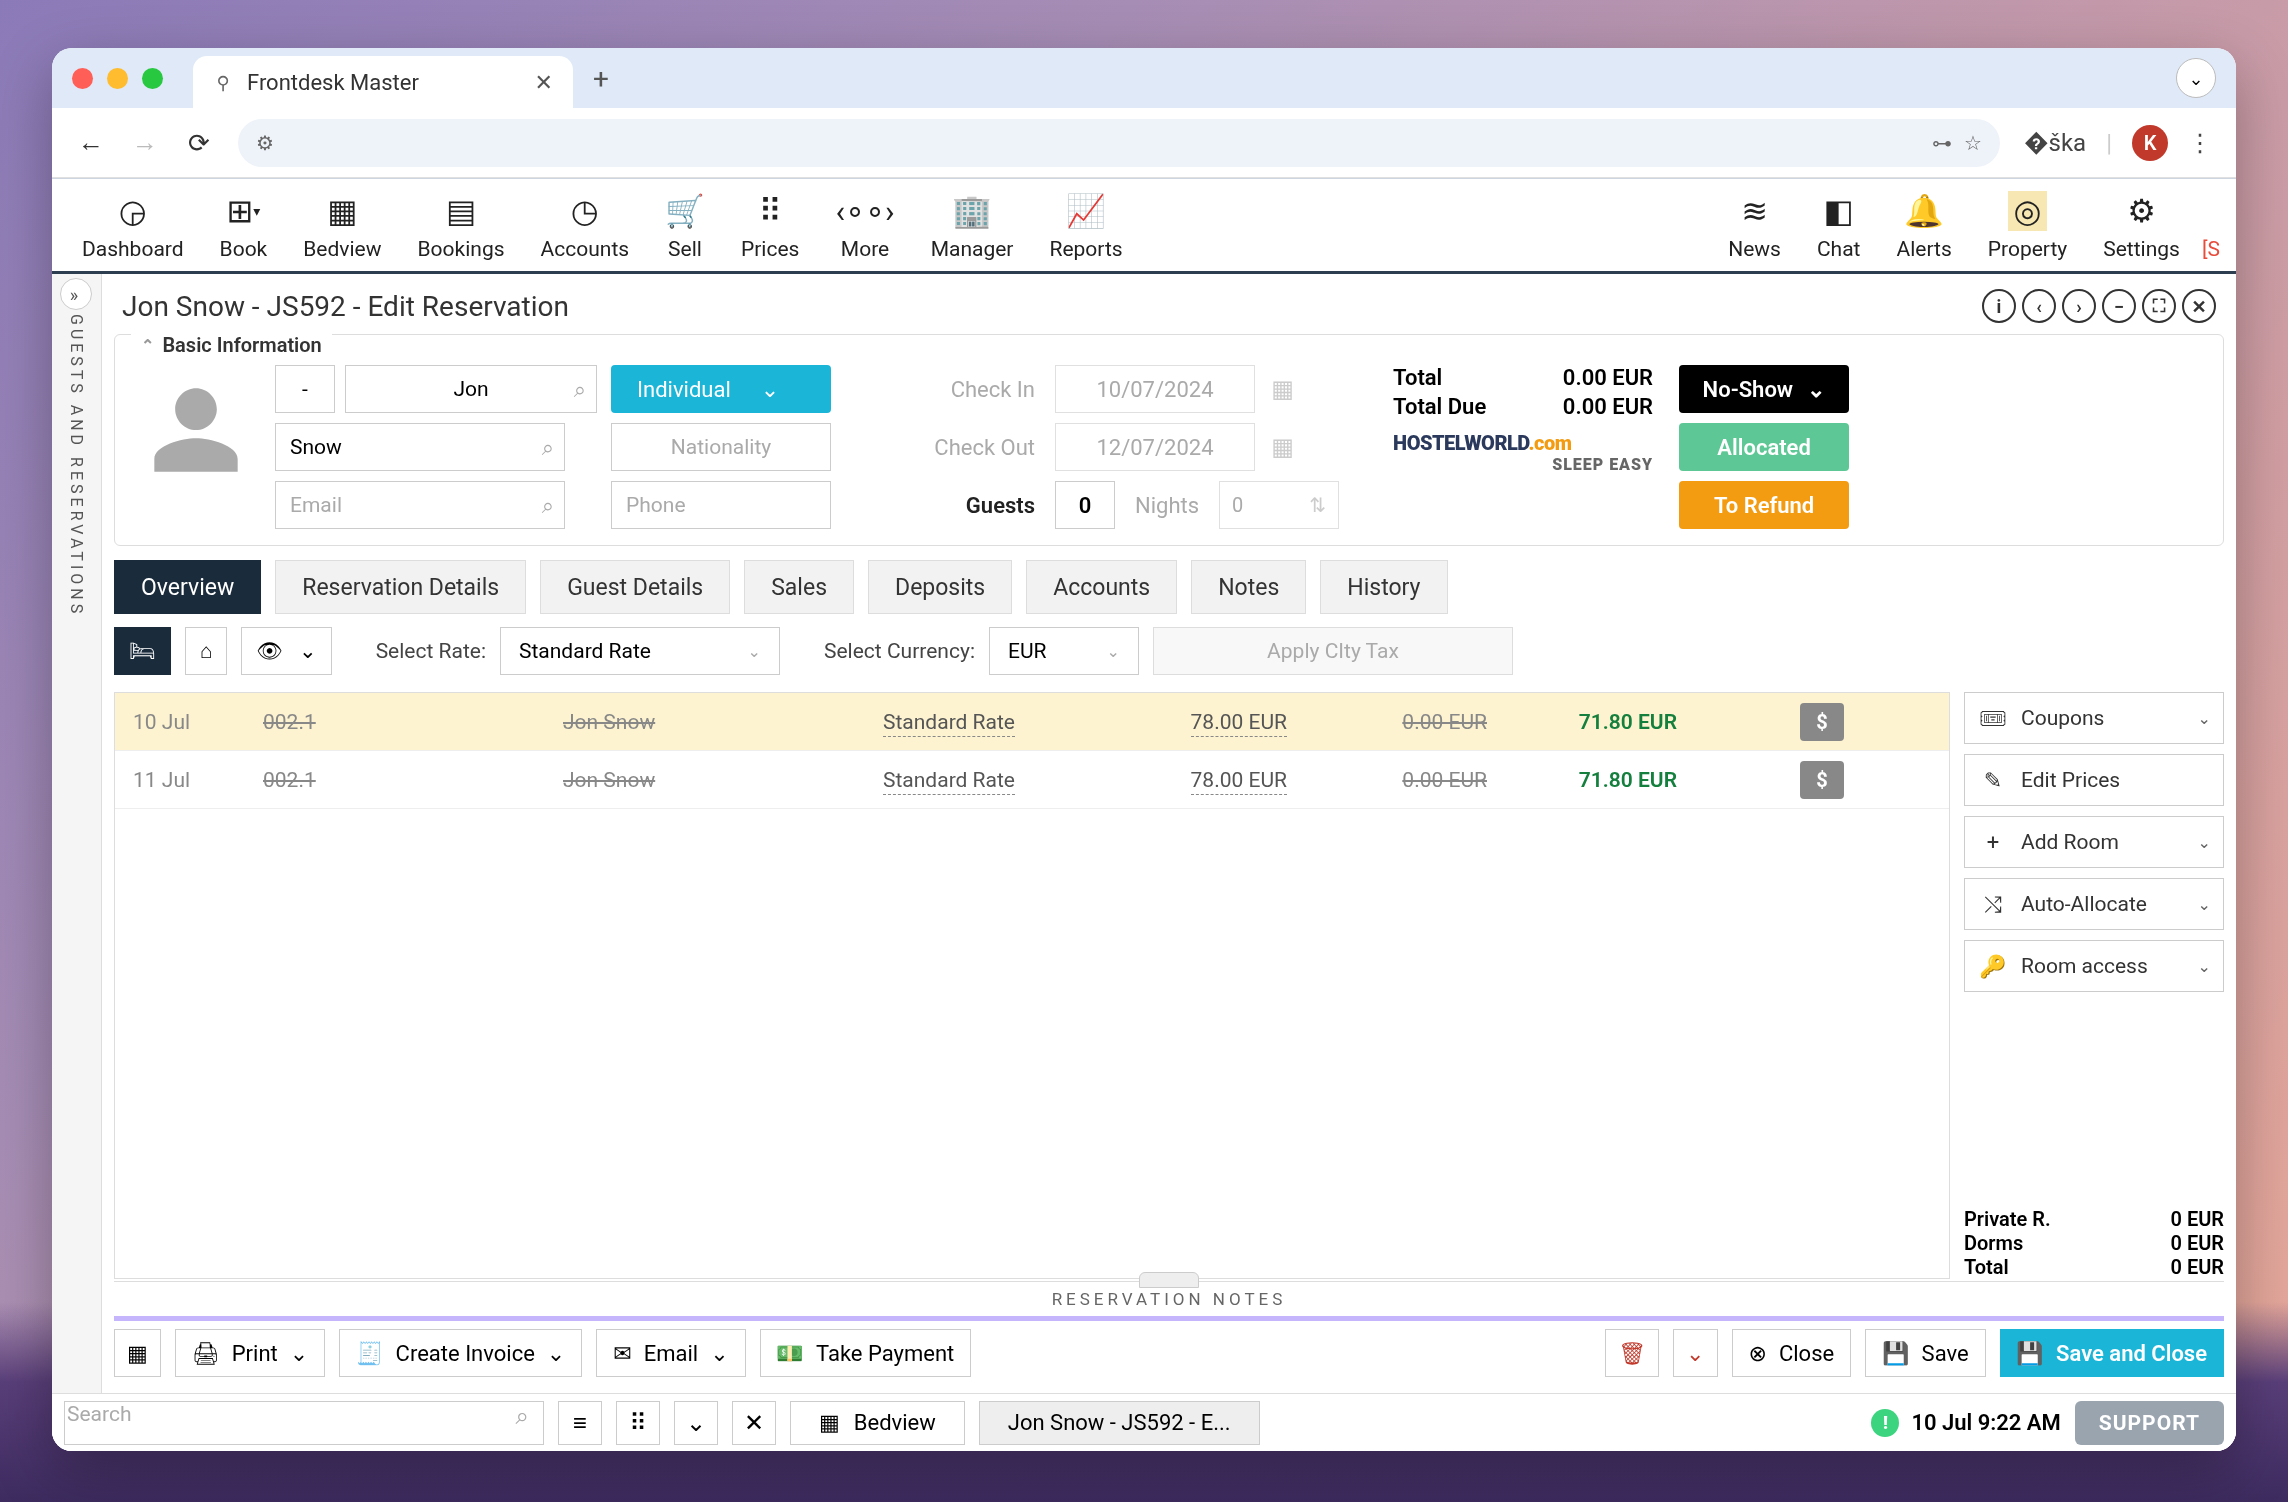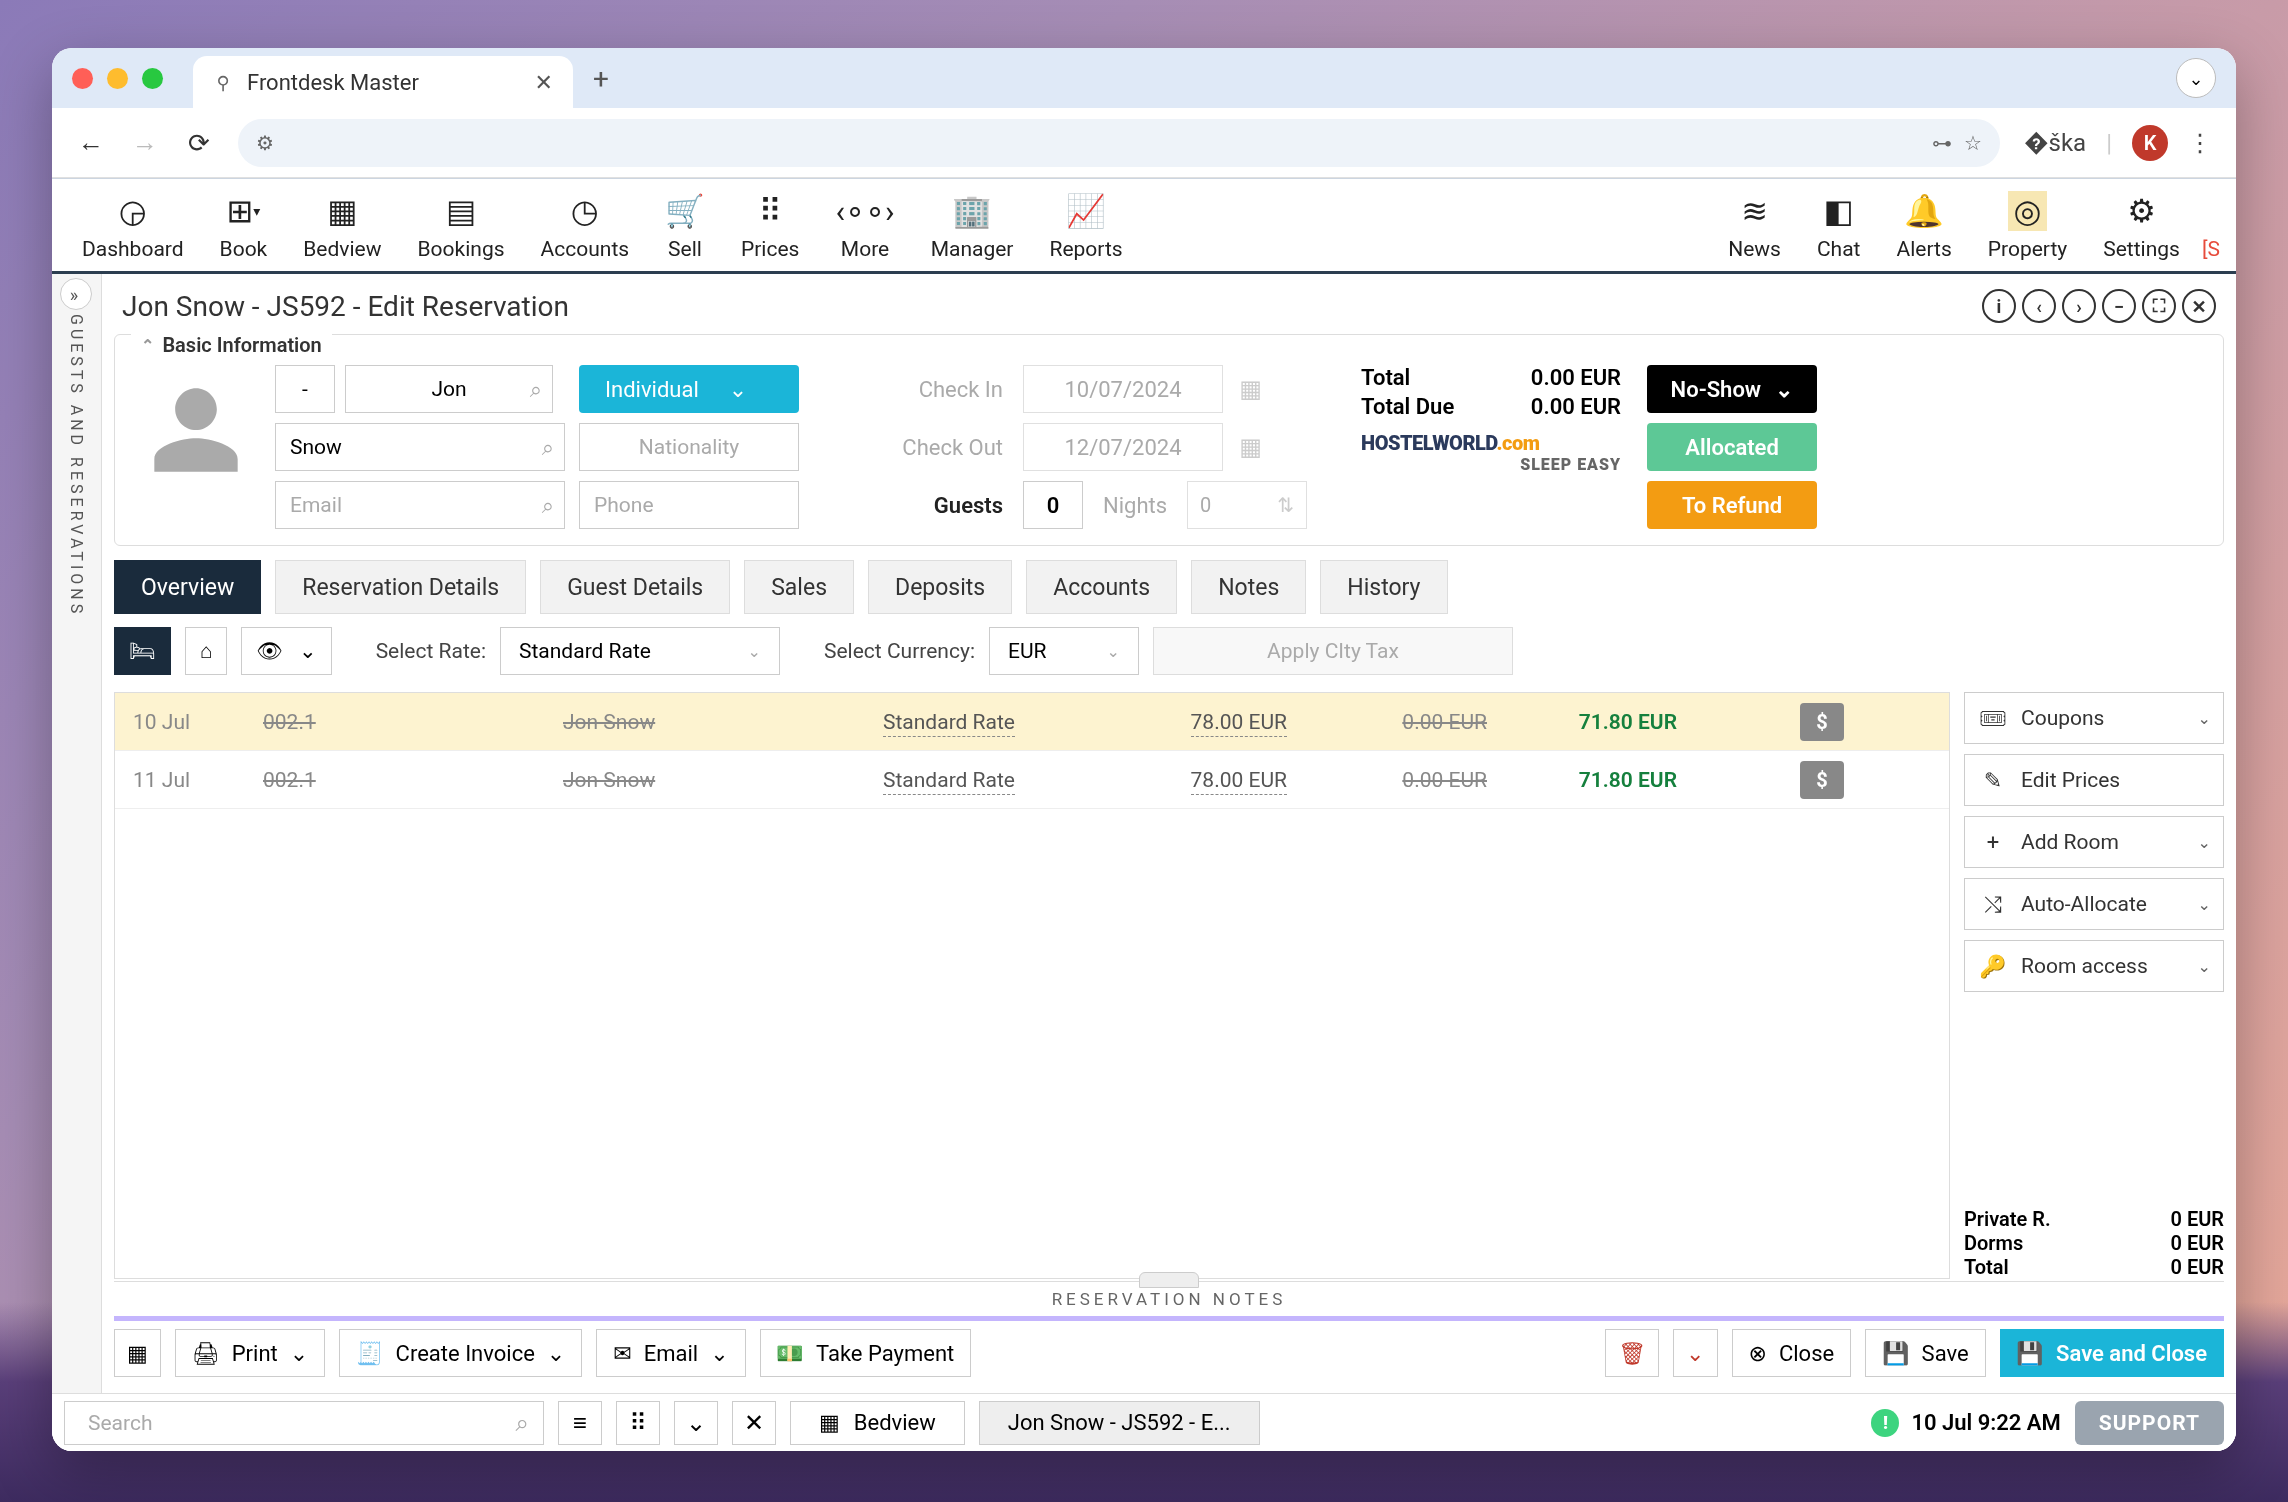--- a/index.html
+++ b/index.html
@@ -231,22 +231,22 @@
 }
 .ba-btn.icon-only { padding: 0 12px;}
 .ba-spacer { flex:1;}
 .ba-danger { color:#c0392b;}
 .ba-save-close { background: #1bb5d8; color:#fff; border-color:#1bb5d8; font-weight:600;}
 .status-bar {
   height: 58px; border-top: 1px solid #ddd; background:#fff;
   display:flex; align-items:center; padding: 0 12px; gap: 14px;
 }
 .search-box {
-  flex: 0 0 480px; height: 44px; border:1px solid #ccc; display:flex; align-items:center;
-  padding: 0 23px; color:#aaa; font-size:21px; position:relative;
+  flex: 0 0 480px; height: 44px; border:1px solid #ccc; display:flex; 
+  padding: 0 2px; color:#aaa; font-size:21px; position:relative;
 }
 .search-box .search-icon { position:absolute; right:14px; font-size:24px; color:#aaa;}
 .sb-btn { width:44px; height:44px; border:1px solid #ccc; display:flex; align-items:center; justify-content:center; font-size:24px;}
 .sb-tab { height:44px; border:1px solid #ccc; display:flex; align-items:center; padding:0 28px; gap:14px; font-size:22px;}
 .sb-tab.active { background:#eee;}
 .sb-spacer { flex:1;}
 .sb-time { display:flex; align-items:center; gap:12px; font-size:22px; font-weight:600;}
 .sb-dot { width:28px;height:28px;background:#3dd47f;border-radius:50%; color:#fff; display:flex; align-items:center; justify-content:center; font-size:18px; font-weight:900;}
 .support-btn {
   height:44px; padding:0 24px; background:#9aa4af; color:#fff; border-radius:6px;
@@ -392,21 +392,21 @@
             <div class="avatar-box">
               <svg class="avatar-svg" viewBox="0 0 24 24">
                   <path d="M12 12c2.7 0 5-2.3 5-5s-2.3-5-5-5-5 2.3-5 5 2.3 5 5 5zm0 2c-3.3 0-10 1.7-10 5v3h20v-3c0-3.3-6.7-5-10-5z"></path>
                 </svg>
             </div>
             <div class="field-col">
               <div class="field-row">
                 <div class="input-box sm">
                     <span>-</span>
                   </div>
-                <div class="input-box" style="width:208px;">
+                <div class="input-box" style="width:252px;">
                   <span style="margin:auto;">Jon</span>
                   <span class="search-icon">⌕</span>
                 </div>
               </div>
               <div class="input-box" style="width:290px;">
                 <span>Snow</span>
                 <span class="search-icon">⌕</span>
               </div>
               <div class="input-box email-box" style="width:290px;">
                 <span>Email</span>

